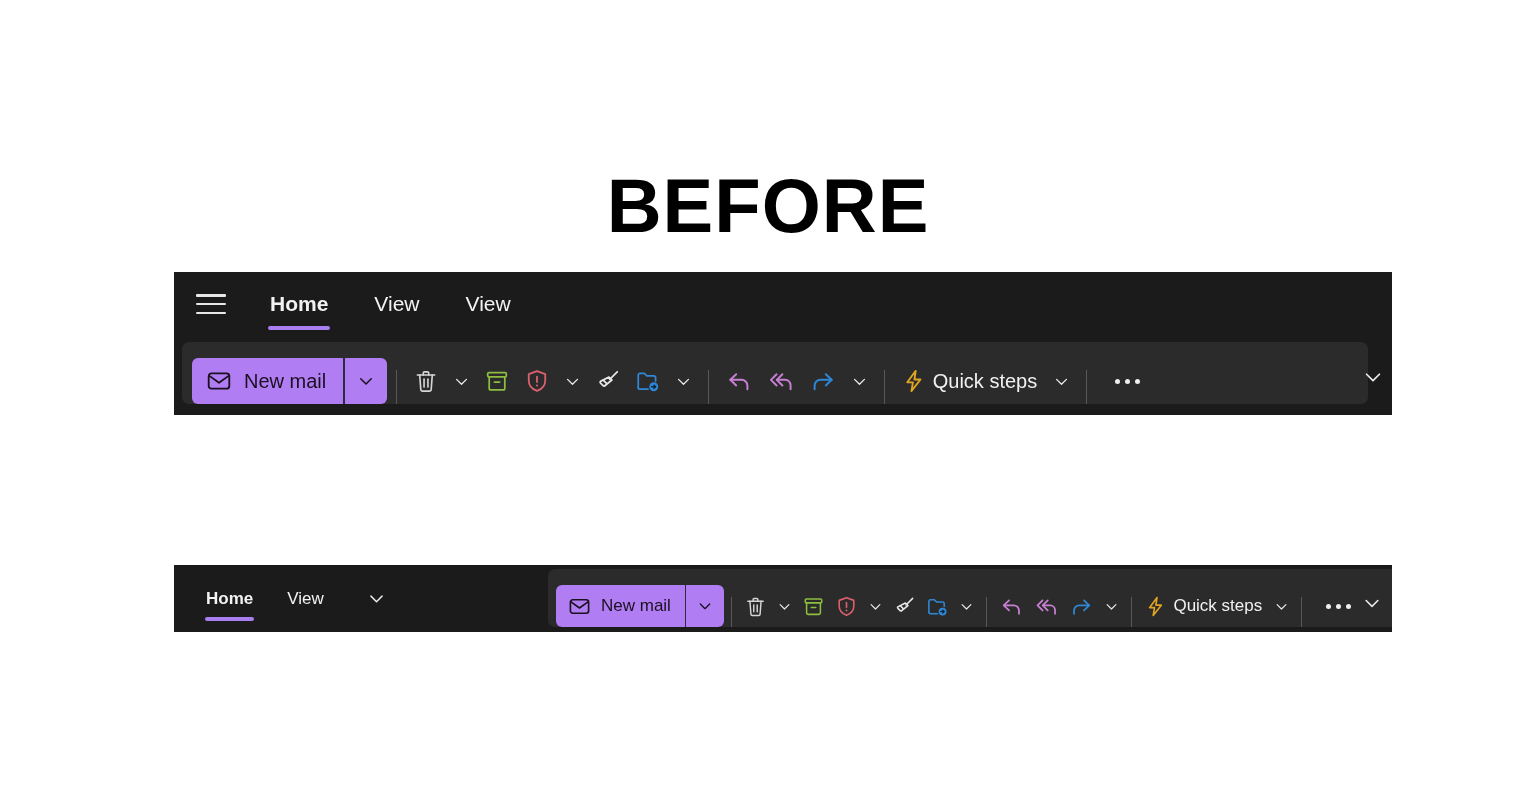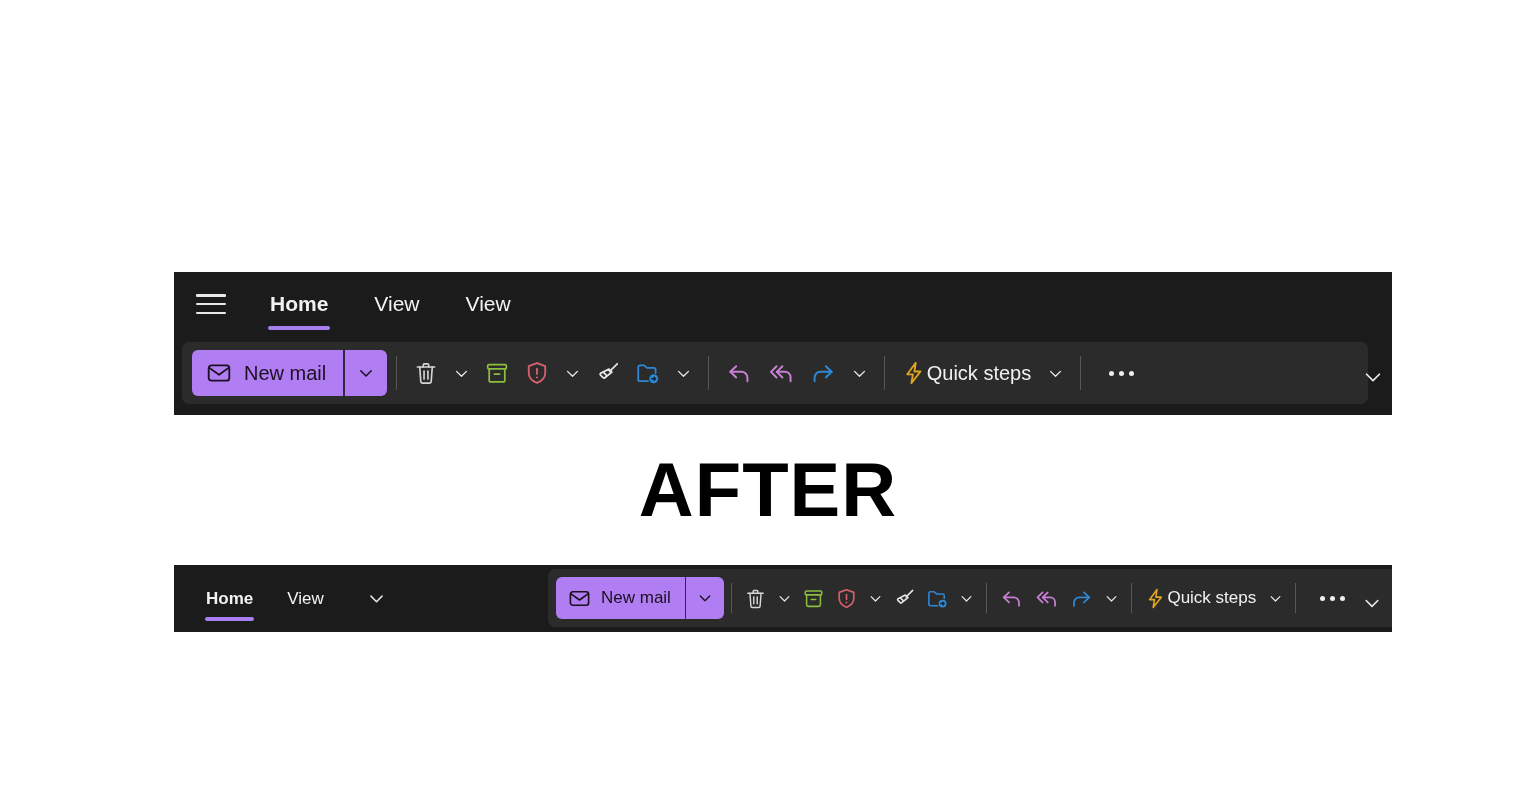--- a/index.html
+++ b/index.html
@@ -94,21 +94,21 @@
     border-radius: 2px;
     background: #a97ef0;
   }
 
   
   .cmdpanel {
     position: absolute;
     background: #2b2b2b;
     border-radius: 7px;
     display: flex;
-    align-items: center;
+    align-items: flex-end;
   }
   #cmdpanel-before {
     left: 8px;
     top: 70px;
     width: 1186px;
     height: 62px;
     padding-left: 10px;
   }
   #cmdpanel-after {
     left: 374px;
@@ -159,20 +159,21 @@
 
   
   .cmd {
     display: flex;
     align-items: center;
     height: 46px;
     padding: 0 7px;
     border-radius: 5px;
     cursor: pointer;
     flex: 0 0 auto;
+    gap: 6px;
   }
   .cmd .cmdlabel {
     color: #f0f0f0;
     font-size: 20px;
     white-space: nowrap;
     padding-right: 2px;
   }
   #cmdpanel-after .cmd { height: 42px; padding: 0 5px; }
   #cmdpanel-after .cmd .cmdlabel { font-size: 17px; }
 
@@ -228,20 +229,21 @@
     width: 34px; height: 34px; cursor: pointer; margin-left: 14px;
   }
 
   svg { display: block; }
 </style>
 </head>
 <body>
 
 <div class="page">
 
+  <div class="section-heading" id="heading-before">BEFORE</div>
 
   <div class="ribbon" id="ribbon-before">
 
     <div class="tabstrip">
       <div class="hamburger">
         <i></i>
         <i></i>
         <i></i>
       </div>
       <div class="tab selected">
@@ -407,21 +409,20 @@
       </div>
     </div>
 
     <div class="collapse" id="collapse-before">
       <svg width="22" height="22" viewBox="0 0 24 24" fill="none" stroke="#e8e8e8" stroke-width="1.9" stroke-linecap="round" stroke-linejoin="round">
         <path d="M5 9 L12 16 L19 9"></path>
       </svg>
     </div>
   </div>
 
-  <div class="section-heading" id="heading-after">AFTER</div>
 
   <div class="ribbon" id="ribbon-after">
 
     <div class="after-tabs">
       <div class="tab selected">
         <span>Home</span>
       </div>
       <div class="tab">
         <span>View</span>
       </div>

